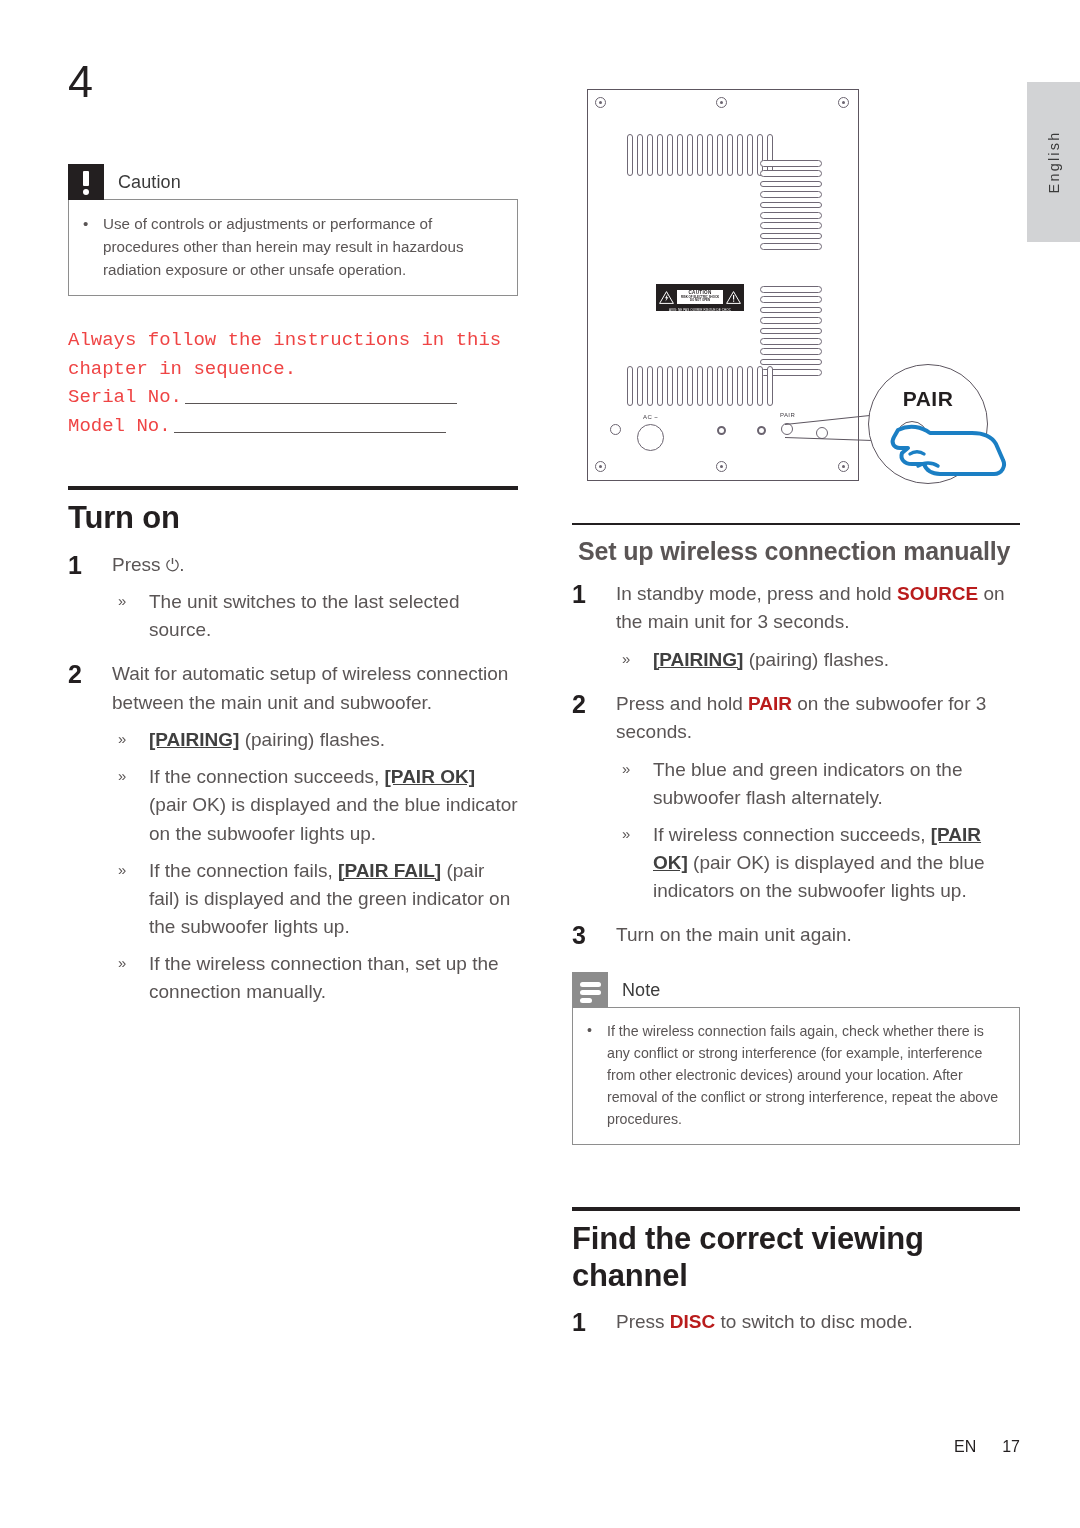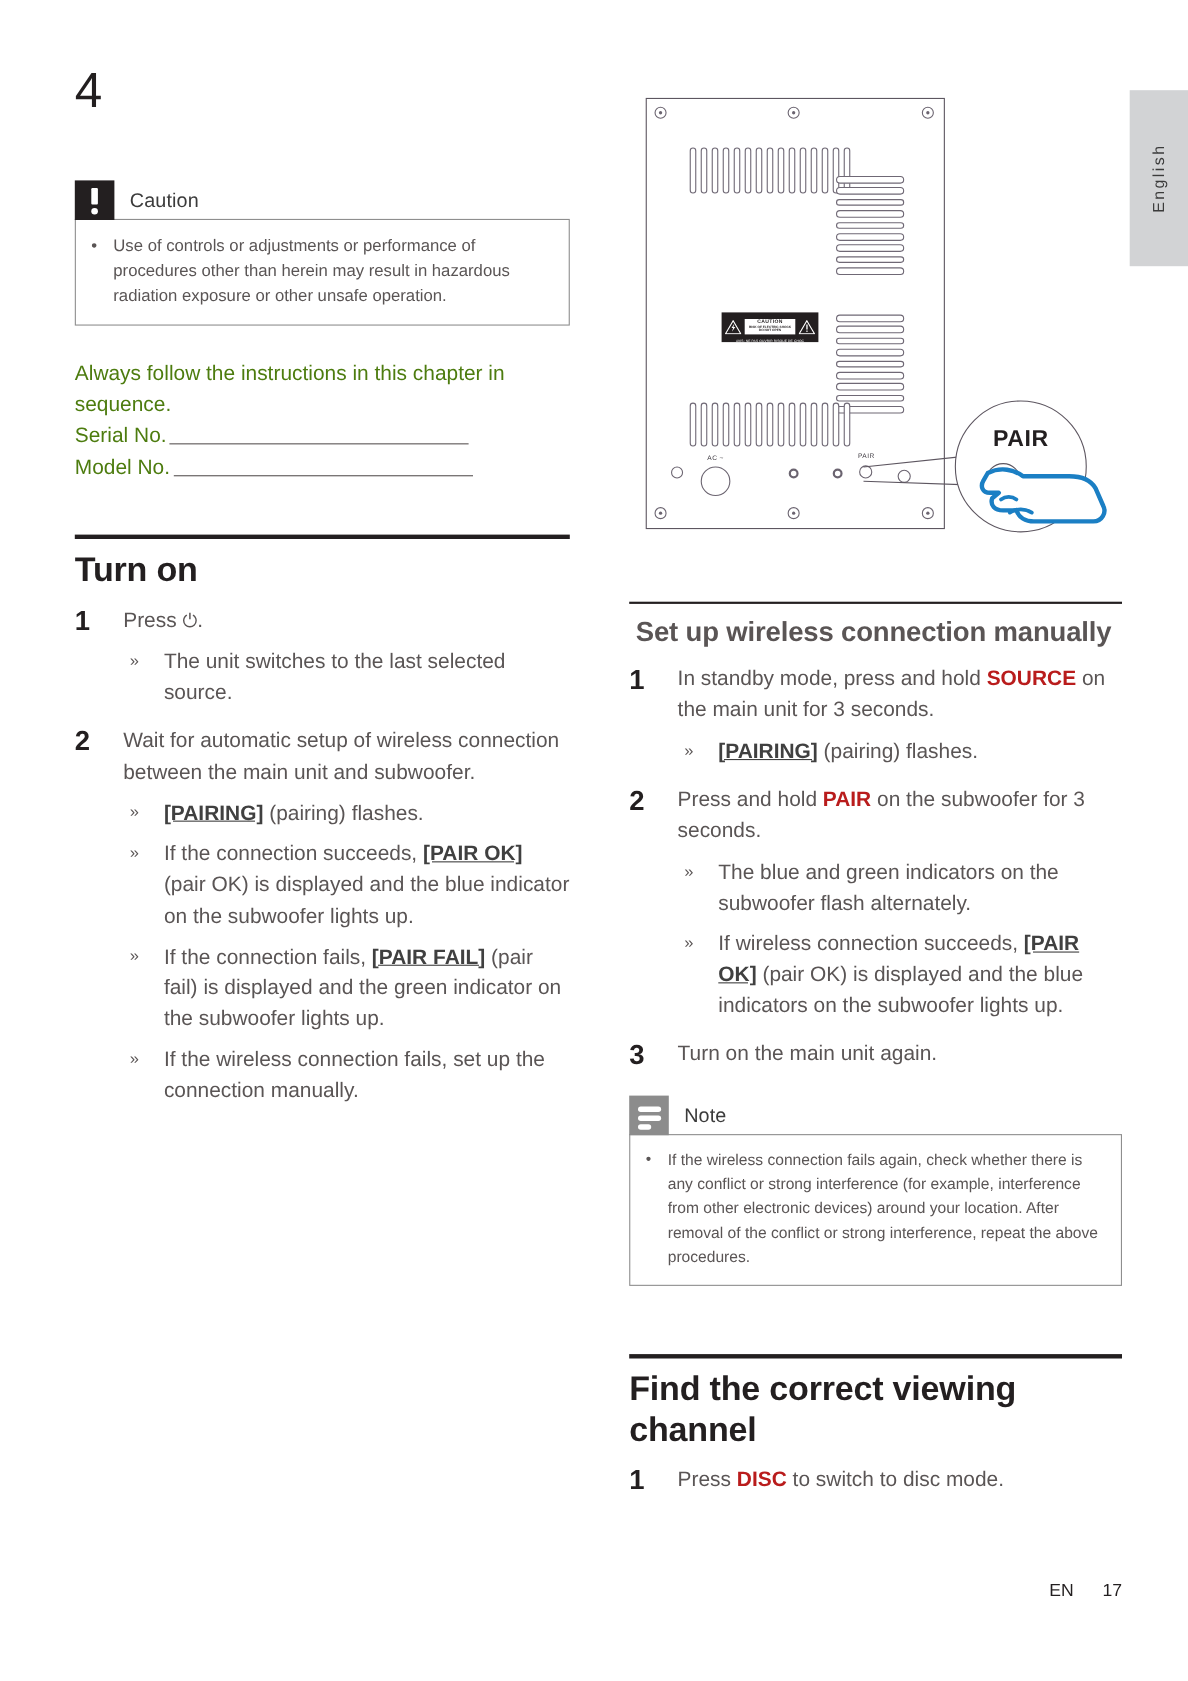--- a/index.html
+++ b/index.html
@@ -121,22 +121,23 @@
   }
   .callout-item .dot { flex: 0 0 8px; line-height: 1.52; }
 
   
   .note-box .callout-item { font-size: 14.2px; line-height: 1.55; }
 
   
   .para {
     font-size: 19px;
     line-height: 1.50;
-    color: #4d7c0f;
+    color: #ef4444;
     margin-top: 30px;
+    font-family: Liberation Mono, monospace;
   }
   .para p { margin: 0; }
   .fill-line {
     display: inline-block;
     border-bottom: 1.4px solid #5a5555;
     width: 272px;
     vertical-align: -2px;
     margin-left: 3px;
   }
 
@@ -439,21 +440,21 @@
               <span><span>If the connection succeeds, </span><b>[PAIR OK]</b><span> (pair OK) is displayed and the blue indicator on the subwoofer lights up.</span></span>
             </div>
 
             <div class="sub">
               <span class="gg">»</span>
               <span><span>If the connection fails, </span><b>[PAIR FAIL]</b><span> (pair fail) is displayed and the green indicator on the subwoofer lights up.</span></span>
             </div>
 
             <div class="sub">
               <span class="gg">»</span>
-              <span>If the wireless connection fails, set up the connection manually.</span>
+              <span>If the wireless connection than, set up the connection manually.</span>
             </div>
 
           </div>
         </div>
       </div>
 
     </div>
   </div>
 
   <div class="illus">
@@ -573,21 +574,21 @@
       <svg width="120" height="92" viewBox="0 0 120 92">
         <path d="M10,26 C22,20 34,23 42,29 L84,29 C96,29 104,33 108,40 L115,56
                  C118,62 114,70 106,70 L52,70 C44,70 38,66 36,60
                  L24,60 C16,60 12,55 14,49 L20,44 L12,44 C5,44 3,38 6,33 Z" fill="#ffffff" stroke="#1b7fc4" stroke-width="4" stroke-linejoin="round"></path>
         <path d="M22,50 C26,47 32,47 36,50" fill="none" stroke="#1b7fc4" stroke-width="3.4" stroke-linecap="round"></path>
         <path d="M30,62 C36,58 44,58 50,62" fill="none" stroke="#1b7fc4" stroke-width="3.4" stroke-linecap="round"></path>
       </svg>
     </div>
   </div>
 
-  <div class="col-right" style="top:547px;">
+  <div class="col-right" style="top:523px;">
 
     <div class="rule-thin"></div>
     <h2 class="h2 sub">Set up wireless connection manually</h2>
 
     <div class="steps" style="margin-top:4px;">
 
       <div class="step">
         <div class="n">1</div>
         <div class="txt">
           <span>In standby mode, press and hold </span><b>SOURCE</b><span> on the main unit for 3 seconds.</span>

